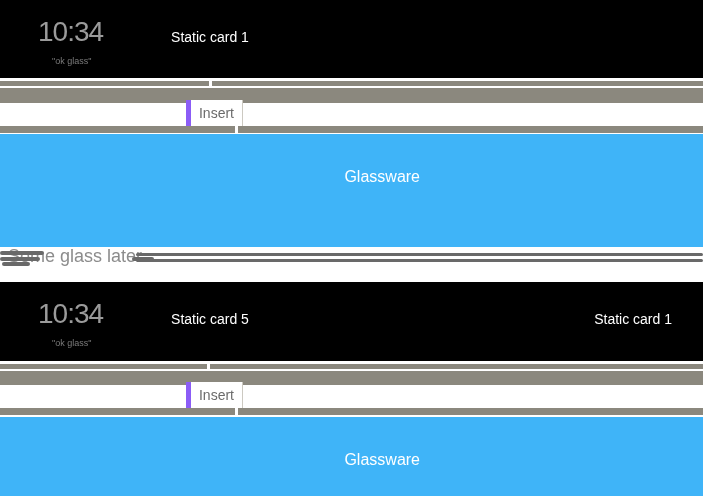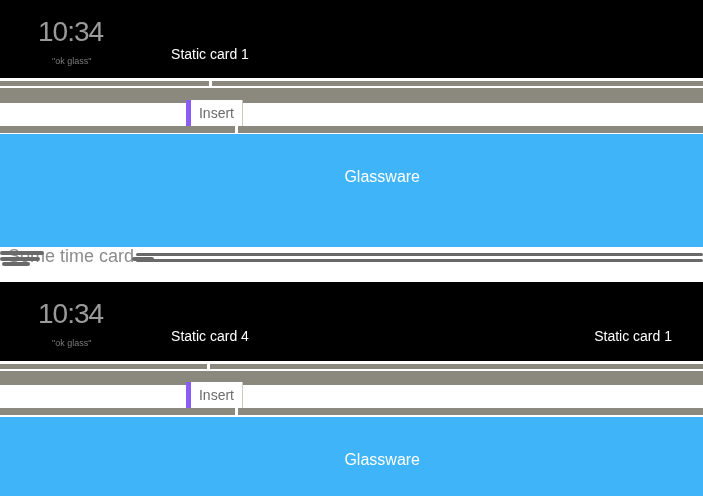--- a/index.html
+++ b/index.html
@@ -9,21 +9,21 @@
     font-family:"Liberation Sans", sans-serif;
     --card-black:#000000; --strip-gray:#8b887e; --glassware-blue:#3fb4f8;
     --divider-line-gray:#696969;
   }
   .black-card { position:absolute; left:0; width:703px; background:var(--card-black); }
   .clock-time {
     position:absolute; left:38px; top:18px; font-size:28px; font-weight:300;
     letter-spacing:-1px; color:#9b9b9b; line-height:1;
   }
   .voice-hint { position:absolute; left:52px; top:57px; font-size:9px; color:#7b7b7b; line-height:1; }
-  .card-label { position:absolute; top:46px; font-size:14px; color:#ffffff; line-height:1.2; }
+  .card-label { position:absolute; top:29px; font-size:14px; color:#ffffff; line-height:1.2; }
   .center-label { left:0; width:420px; text-align:center; }
   .right-label { left:420px; width:252px; text-align:right; }
   .strip { position:absolute; left:0; width:703px; background:var(--strip-gray); }
   .strip-gap { position:absolute; top:-1px; bottom:-1px; width:3px; background:#ffffff; }
   .insert-card {
     position:absolute; left:186px; width:51px; height:26px; background:#ffffff;
     border-left:5px solid #8b5cf6; border-right:1px solid #ccc9c1;
     color:#6b6b6b; font-size:14px; text-align:center; line-height:26px;
   }
   .blue-card { position:absolute; left:0; width:703px; background:var(--glassware-blue); }
@@ -56,33 +56,33 @@
 
   <div class="strip" style="top:126px; height:7px;">
     <div class="strip-gap" style="left:235px;"></div>
   </div>
 
   <div class="blue-card" style="top:134px; height:113px;">
     <div class="glassware-label">Glassware</div>
   </div>
 
   <div>
-    <div class="divider-label">Some time card</div>
+    <div class="divider-label">Some glass later</div>
     <div class="dline" style="left:0; top:251px; width:44px; height:4px;"></div>
     <div class="dline" style="left:0; top:257px; width:40px; height:4px;"></div>
     <div class="dline" style="left:2px; top:262px; width:28px; height:4px;"></div>
     <div class="dline" style="left:132px; top:257px; width:22px; height:4px;"></div>
     <div class="dline" style="left:136px; top:253px; width:567px; height:3px;"></div>
     <div class="dline" style="left:136px; top:259px; width:567px; height:3px;"></div>
   </div>
 
   <div class="black-card" style="top:282px; height:79px;">
     <div class="clock-time">10:34</div>
     <div class="voice-hint">"ok glass"</div>
-    <div class="card-label center-label">Static card 4</div>
+    <div class="card-label center-label">Static card 5</div>
     <div class="card-label right-label">Static card 1</div>
   </div>
 
   <div class="strip" style="top:364px; height:5px;">
     <div class="strip-gap" style="left:207px;"></div>
   </div>
   <div class="strip" style="top:371px; height:14px;"></div>
 
   <div class="insert-card" style="top:382px;">
     <span>Insert</span>

